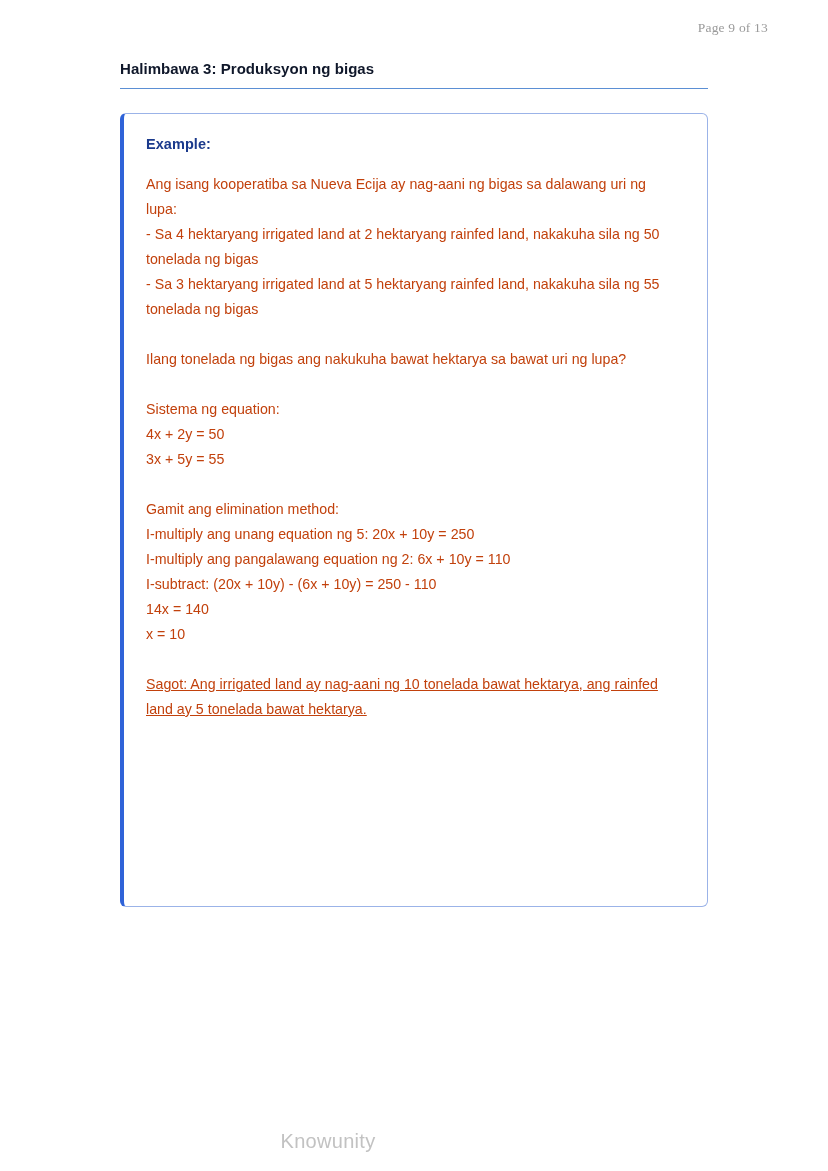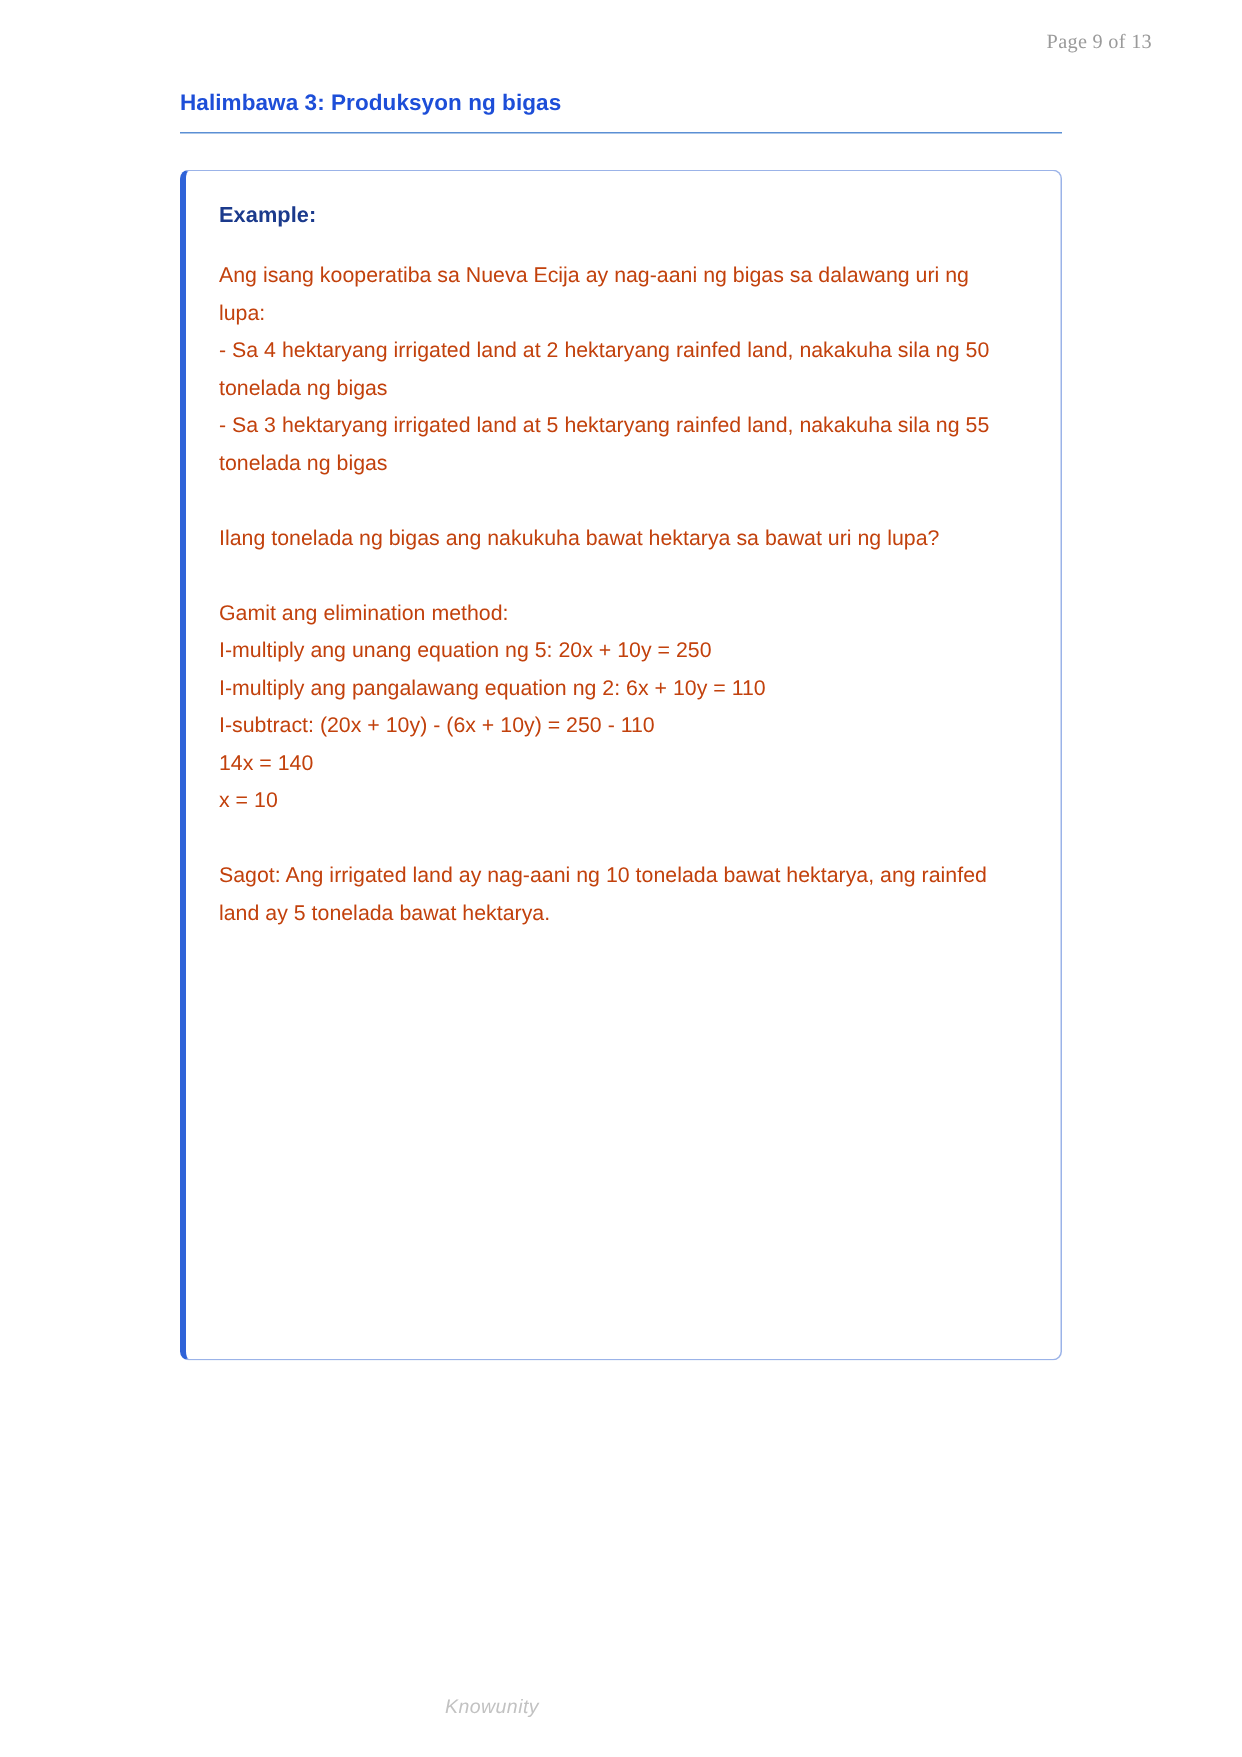--- a/index.html
+++ b/index.html
@@ -37,21 +37,21 @@
     margin-left: 16px;
   }
 
   
   .section-heading {
     position: absolute;
     top: 60px;
     left: 120px;
     font-size: 15px;
     font-weight: bold;
-    color: #1d4ed8;
+    color: #0f172a;
     letter-spacing: 0.05px;
     white-space: nowrap;
   }
   .heading-rule {
     position: absolute;
     top: 88px;
     left: 120px;
     width: 588px;
     height: 1px;
     background: #5b8fd4;
@@ -83,52 +83,55 @@
   .block {
     font-size: 14.2px;
     line-height: 25px;
     color: #c2410c;
     margin: 0 0 25px 0;
     white-space: pre-line;
     letter-spacing: 0.02px;
   }
   .block:last-child {
     margin-bottom: 12px;
+    text-decoration: underline;
   }
 
   
   .footer-brand {
     position: absolute;
     top: 1130px;
     left: 0;
     width: 656px;
     text-align: center;
-    font-size: 13px;
+    font-size: 20px;
     color: #c2c2c2;
     letter-spacing: 0.3px;
-    font-style: italic;
   }
 </style>
 </head>
 <body>
 
 <div class="page">
 
   <div class="page-header">Page 9 of 13</div>
 
   <div class="section-heading">Halimbawa 3: Produksyon ng bigas</div>
   <div class="heading-rule"></div>
 
   <div class="example-card">
     <div class="card-title">Example:</div>
 
     <p class="block">Ang isang kooperatiba sa Nueva Ecija ay nag-aani ng bigas sa dalawang uri ng lupa:
 - Sa 4 hektaryang irrigated land at 2 hektaryang rainfed land, nakakuha sila ng 50 tonelada ng bigas
 - Sa 3 hektaryang irrigated land at 5 hektaryang rainfed land, nakakuha sila ng 55 tonelada ng bigas</p>
     <p class="block">Ilang tonelada ng bigas ang nakukuha bawat hektarya sa bawat uri ng lupa?</p>
+    <p class="block">Sistema ng equation:
+4x + 2y = 50
+3x + 5y = 55</p>
     <p class="block">Gamit ang elimination method:
 I-multiply ang unang equation ng 5: 20x + 10y = 250
 I-multiply ang pangalawang equation ng 2: 6x + 10y = 110
 I-subtract: (20x + 10y) - (6x + 10y) = 250 - 110
 14x = 140
 x = 10</p>
     <p class="block">Sagot: Ang irrigated land ay nag-aani ng 10 tonelada bawat hektarya, ang rainfed land ay 5 tonelada bawat hektarya.</p>
   </div>
 
   <div class="footer-brand">Knowunity</div>

